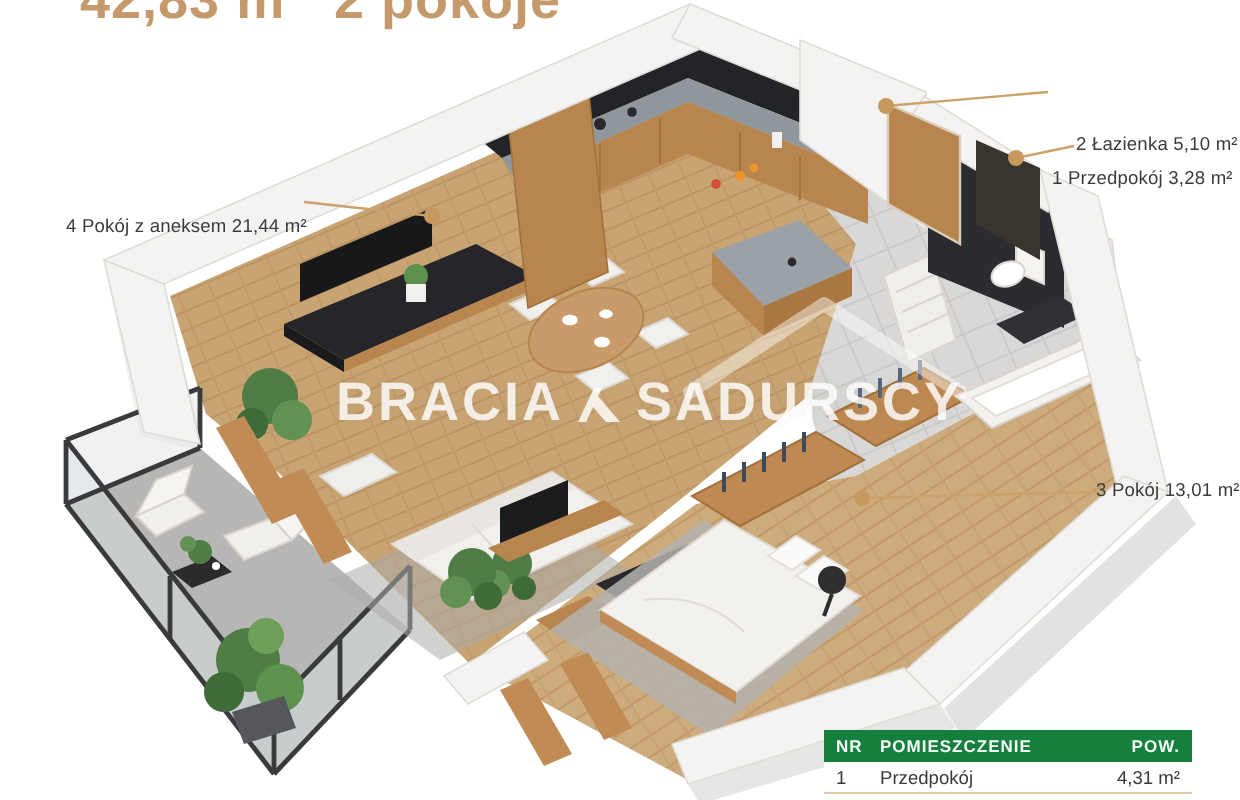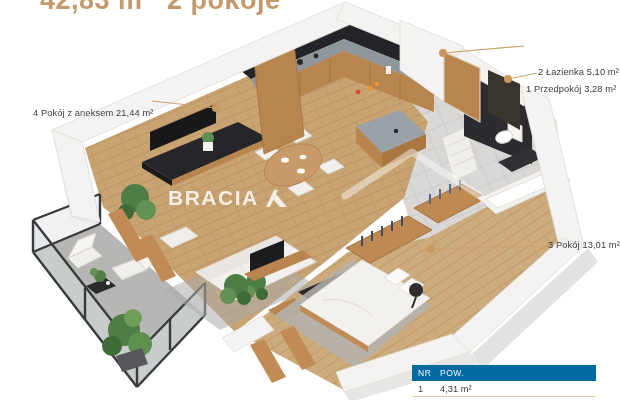--- a/index.html
+++ b/index.html
@@ -17,30 +17,30 @@
   .title.rooms{left:167px;top:-15px;}
   .room-label{
     position:absolute;font-size:9.3px;color:#3b3b3c;white-space:nowrap;letter-spacing:.1px;
   }
   .lbl-aneks{left:33px;top:94px;margin-top:14px;}
   .lbl-przedpokoj{left:526px;top:40px;margin-top:44px;}
   .lbl-lazienka{left:538px;top:67px;text-align:right;}
   .lbl-pokoj3{left:548px;top:240px;}
   .watermark{
     position:absolute;left:168px;top:186px;display:flex;align-items:center;gap:6px;
-    font-weight:700;font-size:21px;letter-spacing:1.5px;color:rgba(255,255,255,.82);
+    font-weight:700;font-size:27px;letter-spacing:1.5px;color:rgba(255,255,255,.82);
     white-space:nowrap;text-shadow:0 0 5px rgba(120,110,100,.10);text-align:right;
   }
   .watermark svg{display:block;}
   .legend{
     position:absolute;left:412px;top:365px;width:184px;background:#fff;font-size:9.3px;color:#3a3a3a;
   }
   .legend .hd{
-    display:flex;background:#0369a1;color:rgba(255,255,255,.96);
-    font-size:8.5px;font-weight:400;letter-spacing:.5px;padding:3px 6px 3px 6px;align-items:center;
+    display:flex;background:#15803d;color:rgba(255,255,255,.96);
+    font-size:8.5px;font-weight:700;letter-spacing:.5px;padding:3px 6px 3px 6px;align-items:center;
   }
   .legend .row{display:flex;padding:3px 6px 2px 6px;border-bottom:1px solid #e2c79f;}
   .c-nr{width:22px;flex:none;}
   .c-name{flex:1;}
   .c-pow{flex:none;text-align:right;}
 </style>
 </head>
 <body>
 
 <div class="stage">
@@ -304,29 +304,32 @@
   <div class="room-label lbl-przedpokoj">1 Przedpokój 3,28 m²</div>
   <div class="room-label lbl-lazienka">2 Łazienka 5,10 m²</div>
   <div class="room-label lbl-pokoj3">3 Pokój 13,01 m²</div>
 
   <div class="watermark">
     <span>BRACIA</span>
     <svg width="24" height="20" viewBox="0 0 24 20">
       <polygon points="1,19 9,2 13,2 5,19" fill="rgba(255,255,255,0.82)"></polygon>
       <polygon points="11,6 22,19 15,19 8,11" fill="rgba(255,255,255,0.82)"></polygon>
     </svg>
+    <span>SADURSCY</span>
   </div>
 
   <div class="legend">
     <div class="hd">
       <span class="c-nr">NR</span>
+      <span class="c-name">POMIESZCZENIE</span>
       <span class="c-pow">POW.</span>
     </div>
     <div class="row">
       <span class="c-nr">1</span>
+      <span class="c-name">Przedpokój</span>
       <span class="c-pow">4,31 m²</span>
     </div>
     <div class="row">
       
       
       
     </div>
   </div>
 
 </div>

